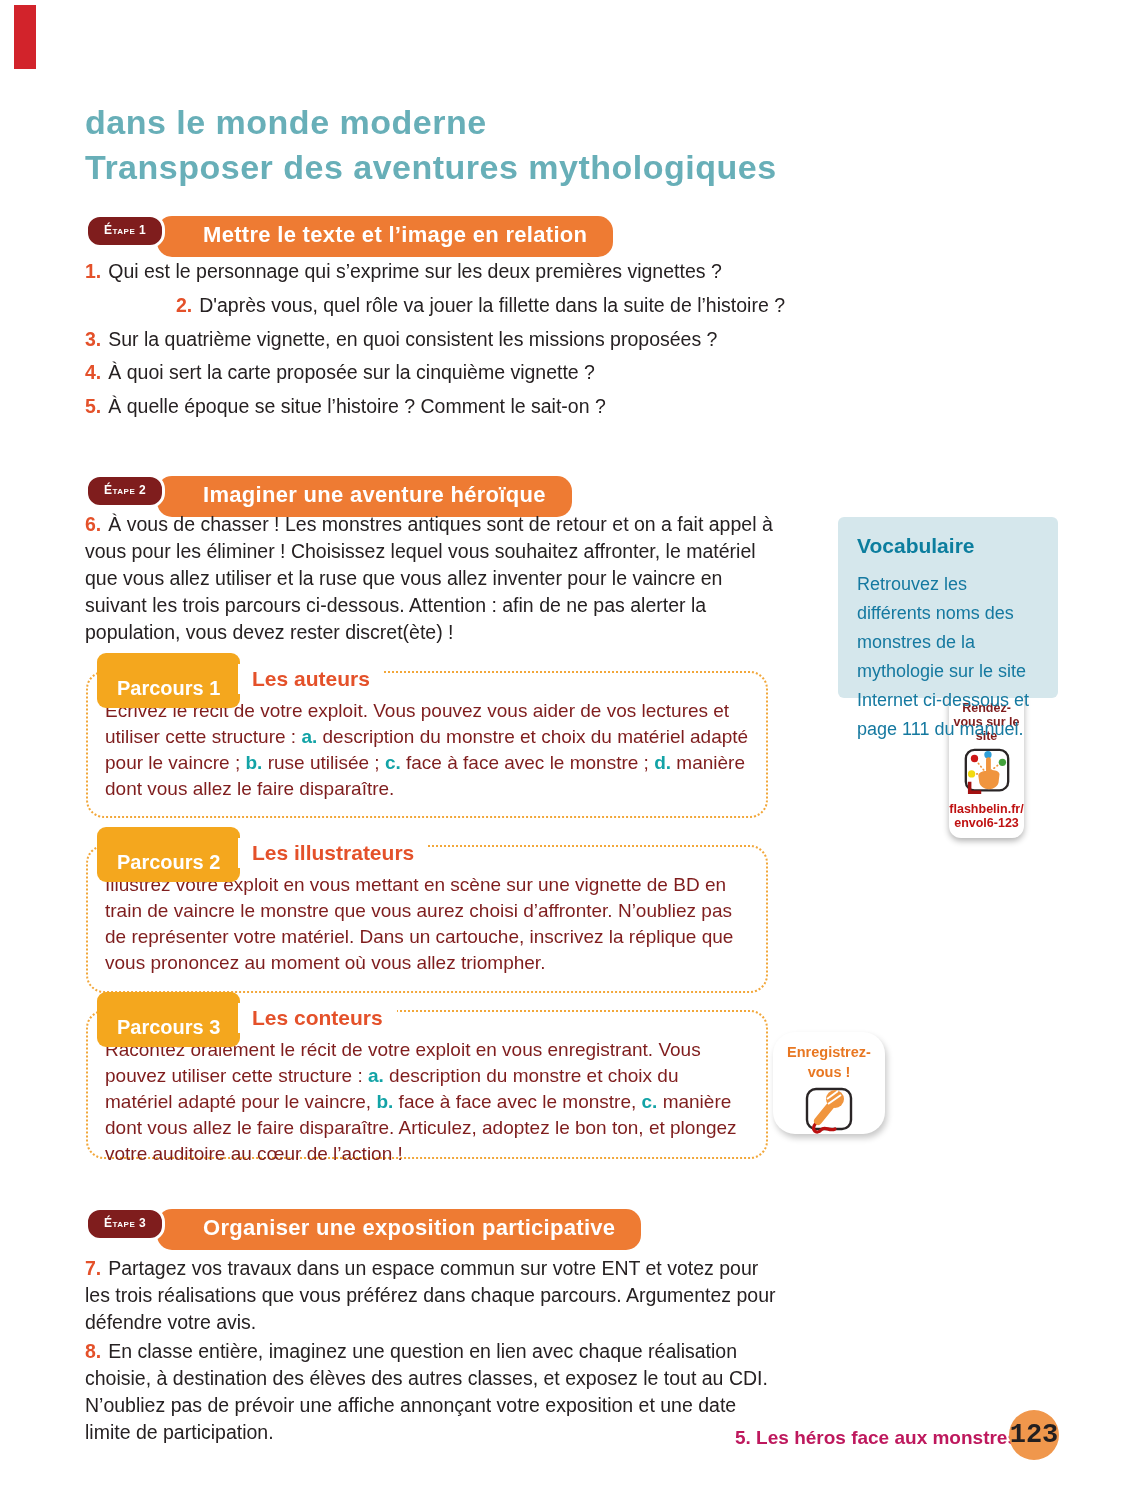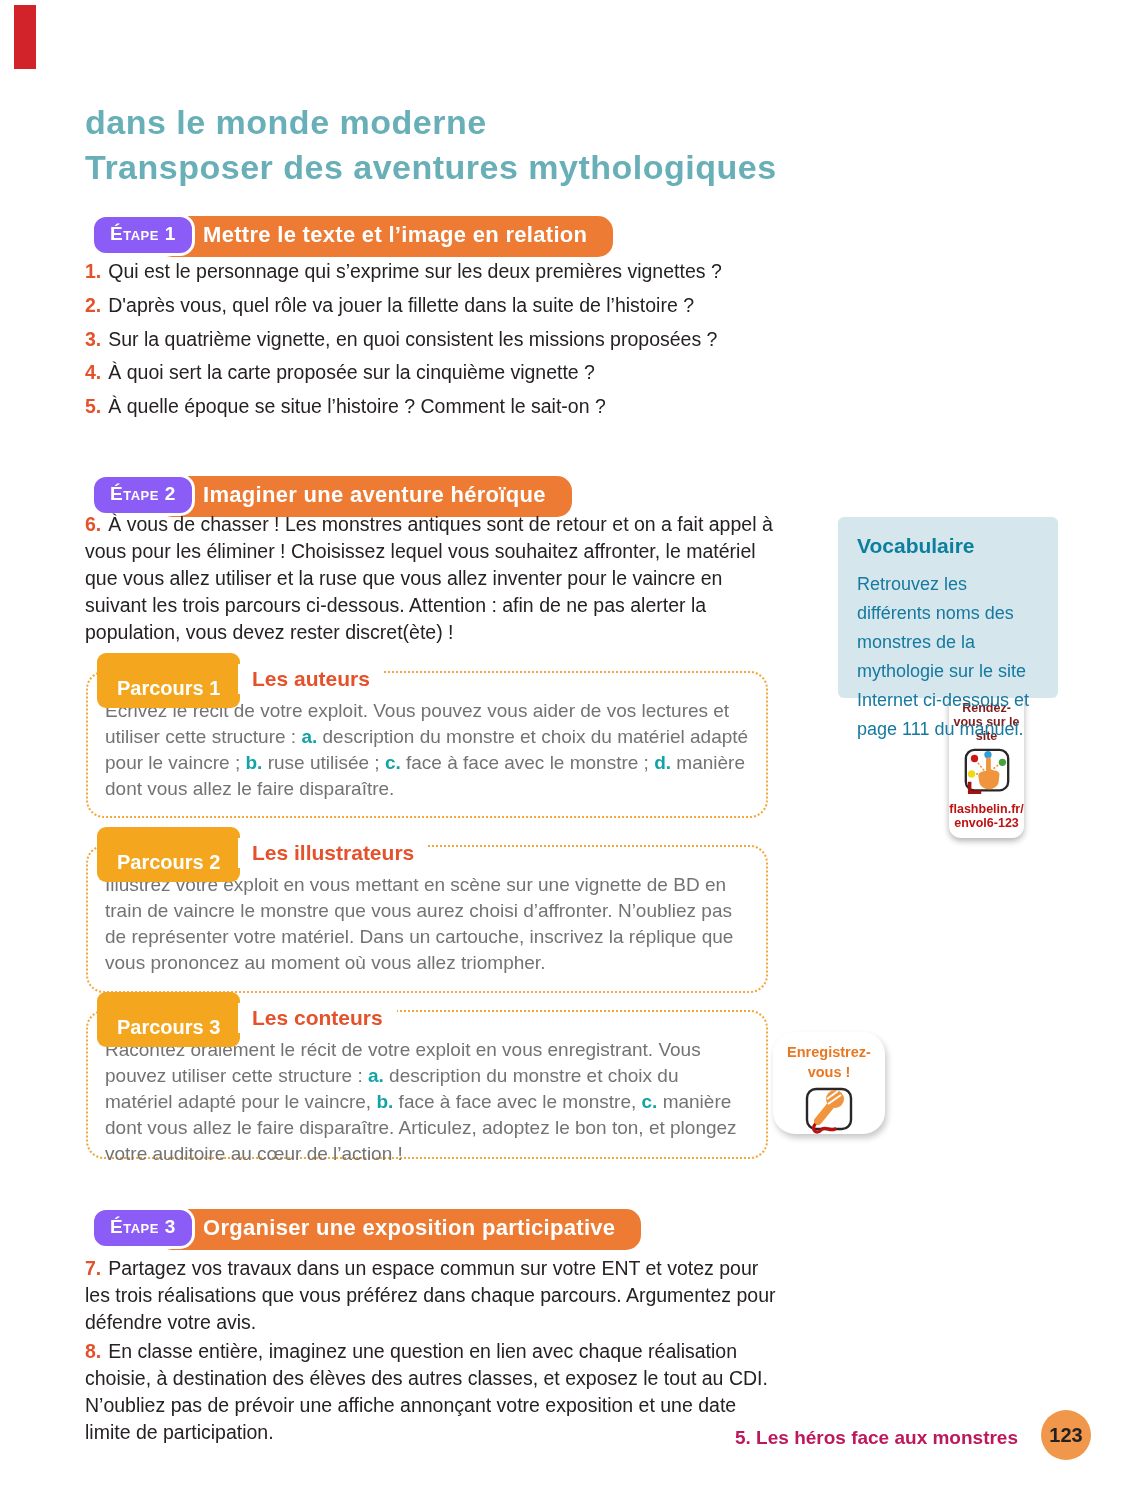--- a/index.html
+++ b/index.html
@@ -10,43 +10,43 @@
   .corner-mark{position:absolute;left:14px;top:5px;width:22px;height:64px;background:#d2232b;}
 
   
   .title{position:absolute;left:85px;top:100px;font-size:34px;font-weight:bold;
          color:#68afb8;line-height:45px;letter-spacing:.5px;}
 
   
   .step-row{position:absolute;left:85px;height:40px;display:flex;align-items:center;}
   .step-bar{background:#ee7b33;border-radius:15px;color:#fff;font-weight:bold;font-size:22px;
             padding:6px 26px 9px 46px;margin-left:72px;white-space:nowrap;letter-spacing:.3px;}
-  .step-pill{position:absolute;left:6px;top:-2px;background:#8b5cf6;border:3px solid #ffffff;
-             border-radius:15px;color:#fff;font-weight:bold;font-size:19px;
+  .step-pill{position:absolute;left:0;top:-2px;background:#7f1d1d;border:3px solid #ffffff;
+             border-radius:15px;color:#fff;font-weight:bold;font-size:12px;
              font-variant:small-caps;letter-spacing:.5px;padding:6px 16px 8px;white-space:nowrap;}
   .row-step1{top:216px;} .row-step2{top:476px;} .row-step3{top:1209px;}
 
   
   .q{position:absolute;left:85px;width:700px;font-size:19.5px;line-height:27px;color:#262122;}
   .q-num{color:#e4512a;font-weight:bold;padding-right:7px;}
-  .q1{top:258px;} .q2{top:292px;} .q3{top:326px;} .q4{top:359px;} .q5{top:393px;}
+  .q1{top:258px;} .q2{top:292px;text-align:right;} .q3{top:326px;} .q4{top:359px;} .q5{top:393px;}
   .q6{top:511px;width:696px;}
   .q7{top:1255px;width:702px;}
   .q8{top:1338px;width:702px;}
 
   
   .pbox{position:absolute;left:86px;width:682px;border:2px dotted #f2a73a;border-radius:18px;
         background:#ffffff;box-sizing:border-box;}
   .pbox1{top:671px;height:147px;} .pbox2{top:845px;height:148px;} .pbox3{top:1010px;height:149px;}
   .pbox-badge{position:absolute;top:-20px;left:9px;background:#f4a71e;color:#fff;font-weight:bold;
               font-size:20px;padding:24px 20px 8px;border-radius:9px;white-space:nowrap;}
   .pbox-title{position:absolute;top:-15px;left:150px;background:#ffffff;padding:0 14px;
               color:#e4512a;font-weight:bold;font-size:21px;line-height:30px;white-space:nowrap;margin-top:6px;}
   .pbox-body{padding:25px 16px 0 17px;font-size:19px;line-height:26px;color:#262122;}
-  .seg-body{color:#737373;text-align:right;}
+  .seg-body{color:#7f1d1d;text-align:right;}
   .seg-teal{color:#12a3a6;font-weight:bold;}
 
   
   .vocab{position:absolute;left:838px;top:517px;width:220px;height:181px;background:#d5e7ec;
          border-radius:6px;z-index:2;box-sizing:border-box;padding:17px 17px 0 19px;}
   .vocab-title{font-size:21px;font-weight:bold;color:#0c7e9e;margin-bottom:12px;}
   .vocab-text{font-size:18px;line-height:29px;color:#1579a0;}
 
   
   .site-tab{position:absolute;left:949px;top:688px;width:75px;height:150px;background:#ffffff;
@@ -59,23 +59,23 @@
   
   .record-tab{position:absolute;left:773px;top:1032px;width:112px;height:102px;background:#ffffff;
               border-radius:22px;box-shadow:2px 4px 6px rgba(0,0,0,.22);z-index:1;text-align:center;
               box-sizing:border-box;padding-top:10px;}
   .record-label{font-size:14.5px;line-height:20px;font-weight:bold;color:#e87722;}
   .record-icon{margin:2px auto 0;}
 
   
   .footer-chapter{position:absolute;right:107px;top:1427px;color:#be185d;font-weight:bold;
                   font-size:19px;white-space:nowrap;}
-  .footer-page{position:absolute;left:1041px;top:1410px;width:50px;height:50px;border-radius:50%;
-               background:#f0974c;color:#231f20;font-weight:bold;font-size:20px;
-               display:flex;align-items:center;justify-content:center;}
+  .footer-page{position:absolute;left:1009px;top:1410px;width:50px;height:50px;border-radius:50%;
+               background:#f0974c;color:#231f20;font-weight:bold;font-size:27px;
+               display:flex;align-items:center;justify-content:center;font-family:Liberation Mono, monospace;}
 </style>
 </head>
 <body>
 
 <div class="page">
 
   <div class="corner-mark"></div>
 
   <div class="title">
     <div>dans le monde moderne</div>

